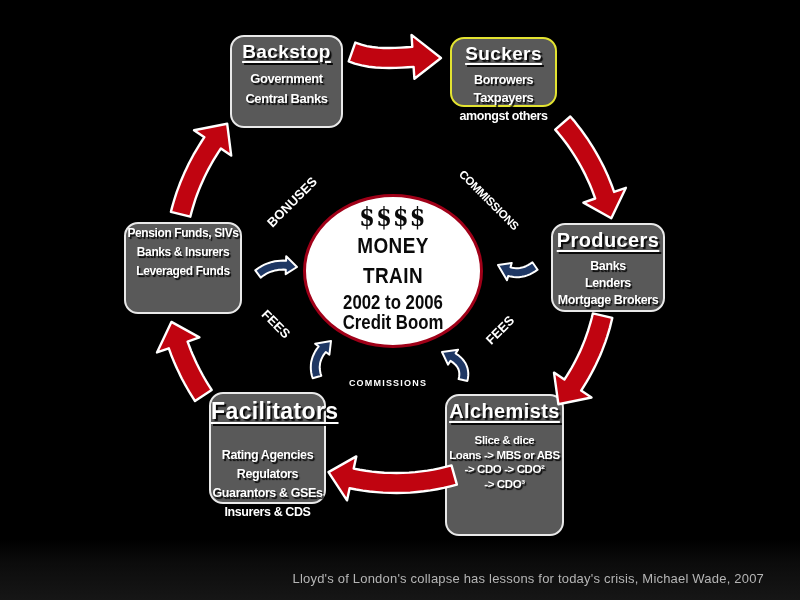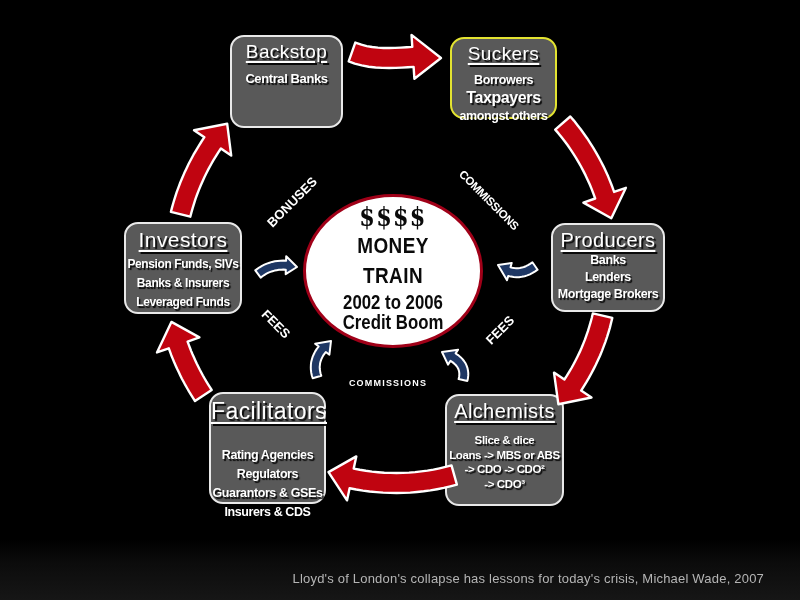--- a/index.html
+++ b/index.html
@@ -7,21 +7,21 @@
     position:relative;width:800px;height:600px;overflow:hidden;
     background:linear-gradient(180deg,#000 0%,#000 90%,#0c0c0c 94%,#161616 100%);
     font-family:"Liberation Sans",sans-serif;
   }
   #arrow-layer{position:absolute;left:0;top:0;width:800px;height:600px;pointer-events:none;}
   .node{
     position:absolute;box-sizing:border-box;background:#595959;
     border:2px solid #e9e9e9;border-radius:14px;text-align:center;color:#fff;
   }
   .node-title{
-    display:block;font-weight:normal;text-decoration:underline;
+    display:block;font-weight:bold;text-decoration:underline;
     text-underline-offset:3px;text-decoration-thickness:2px;
     text-shadow:2px 2px 1px rgba(0,0,0,.9);letter-spacing:.4px;text-align:center;
   }
   .node-line{
     font-weight:bold;letter-spacing:-.4px;
     text-shadow:1.5px 1.5px 1px rgba(0,0,0,.9);white-space:nowrap;
   }
   .rot-label{
     position:absolute;color:#fff;font-weight:bold;white-space:nowrap;
     text-shadow:1.5px 1.5px 1px rgba(0,0,0,.9);
@@ -49,50 +49,50 @@
   }
 </style>
 </head>
 <body>
 
 <div id="slide">
 
   <div>
       <div class="node" style="left: 230px; top: 35px; width: 113px; height: 93px; border-color: rgb(233, 233, 233);">
         <span class="node-title" style="font-size: 19px; margin-top: 4px; margin-bottom: 6px;">Backstop</span>
+        <div class="node-line" style="font-size: 13px; line-height: 20px;">Government</div>
         <div class="node-line" style="font-size: 13px; line-height: 20px;">Central Banks</div>
       </div>
-      <div class="node" style="left: 450px; top: 37px; width: 107px; height: 82px; border-color: rgb(227, 227, 49);">
+      <div class="node" style="left: 450px; top: 37px; width: 107px; height: 70px; border-color: rgb(227, 227, 49);">
         <span class="node-title" style="font-size: 19px; margin-top: 4px; margin-bottom: 6px;">Suckers</span>
         <div class="node-line" style="font-size: 12.5px; line-height: 18px;">Borrowers</div>
-        <div class="node-line" style="font-size: 16px; line-height: 18px;">Taxpayers</div>
+        <div class="node-line" style="font-size: 13px; line-height: 18px;">Taxpayers</div>
         <div class="node-line" style="font-size: 12.5px; line-height: 18px;">amongst others</div>
       </div>
       <div class="node" style="left: 551px; top: 223px; width: 114px; height: 89px; border-color: rgb(233, 233, 233);">
-        <span class="node-title" style="font-size: 20px; margin-top: 4px; ">Producers</span>
+        <span class="node-title" style="font-size: 20px; margin-top: 4px; margin-bottom: 6px;">Producers</span>
         <div class="node-line" style="font-size: 12.5px; line-height: 17px;">Banks</div>
         <div class="node-line" style="font-size: 12.5px; line-height: 17px;">Lenders</div>
         <div class="node-line" style="font-size: 12.5px; line-height: 17px;">Mortgage Brokers</div>
       </div>
-      <div class="node" style="left: 445px; top: 394px; width: 119px; height: 112px; border-color: rgb(233, 233, 233);">
+      <div class="node" style="left: 445px; top: 394px; width: 119px; height: 142px; border-color: rgb(233, 233, 233);">
         <span class="node-title" style="font-size: 20px; margin-top: 4px; margin-bottom: 10px;">Alchemists</span>
         <div class="node-line" style="font-size: 11.5px; line-height: 14.5px;">Slice &amp; dice</div>
         <div class="node-line" style="font-size: 11.5px; line-height: 14.5px;">Loans -&gt; MBS or ABS</div>
         <div class="node-line" style="font-size: 11.5px; line-height: 14.5px;">-&gt; CDO -&gt; CDO²</div>
         <div class="node-line" style="font-size: 11.5px; line-height: 14.5px;">-&gt; CDO³</div>
       </div>
       <div class="node" style="left: 209px; top: 392px; width: 117px; height: 112px; border-color: rgb(233, 233, 233);">
         <span class="node-title" style="font-size: 23px; margin-top: 4px; margin-bottom: 21px;">Facilitators</span>
         <div class="node-line" style="font-size: 12.5px; line-height: 19px;">Rating Agencies</div>
         <div class="node-line" style="font-size: 12.5px; line-height: 19px;">Regulators</div>
         <div class="node-line" style="font-size: 12.5px; line-height: 19px;">Guarantors &amp; GSEs</div>
         <div class="node-line" style="font-size: 12.5px; line-height: 19px;">Insurers &amp; CDS</div>
       </div>
       <div class="node" style="left: 124px; top: 222px; width: 118px; height: 92px; border-color: rgb(233, 233, 233);">
-        <span class="node-title" style="font-size: 21px; margin-top: 4px; margin-bottom: 3px;">Investors</span>
         <div class="node-line" style="font-size: 12px; line-height: 19px;">Pension Funds, SIVs</div>
         <div class="node-line" style="font-size: 12px; line-height: 19px;">Banks &amp; Insurers</div>
         <div class="node-line" style="font-size: 12px; line-height: 19px;">Leveraged Funds</div>
       </div>
     </div>
 
   <div id="center-circle"></div>
   <div id="center-dollars" class="center-text">$$$$</div>
   <div id="center-money" class="center-text">MONEY</div>
   <div id="center-train" class="center-text">TRAIN</div>

